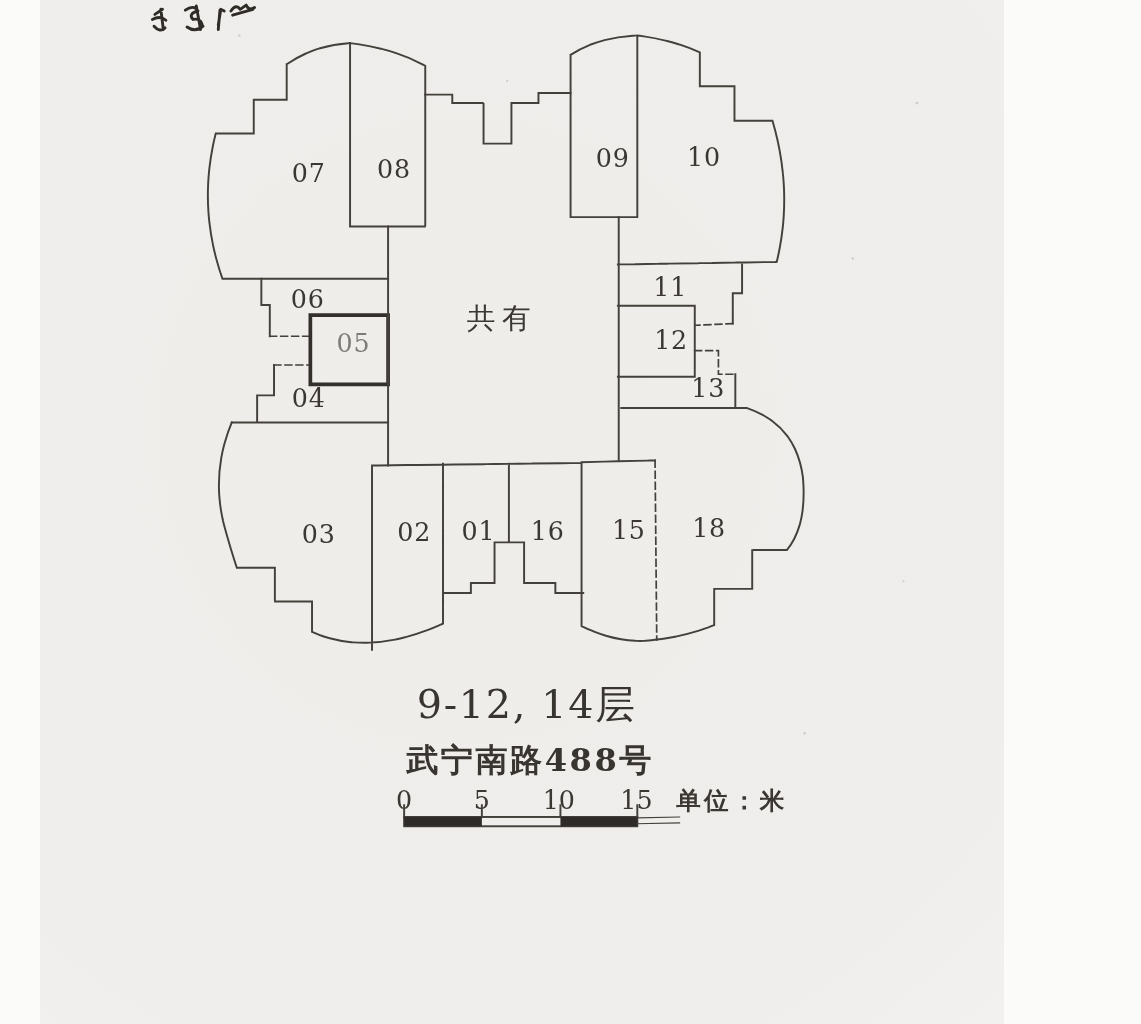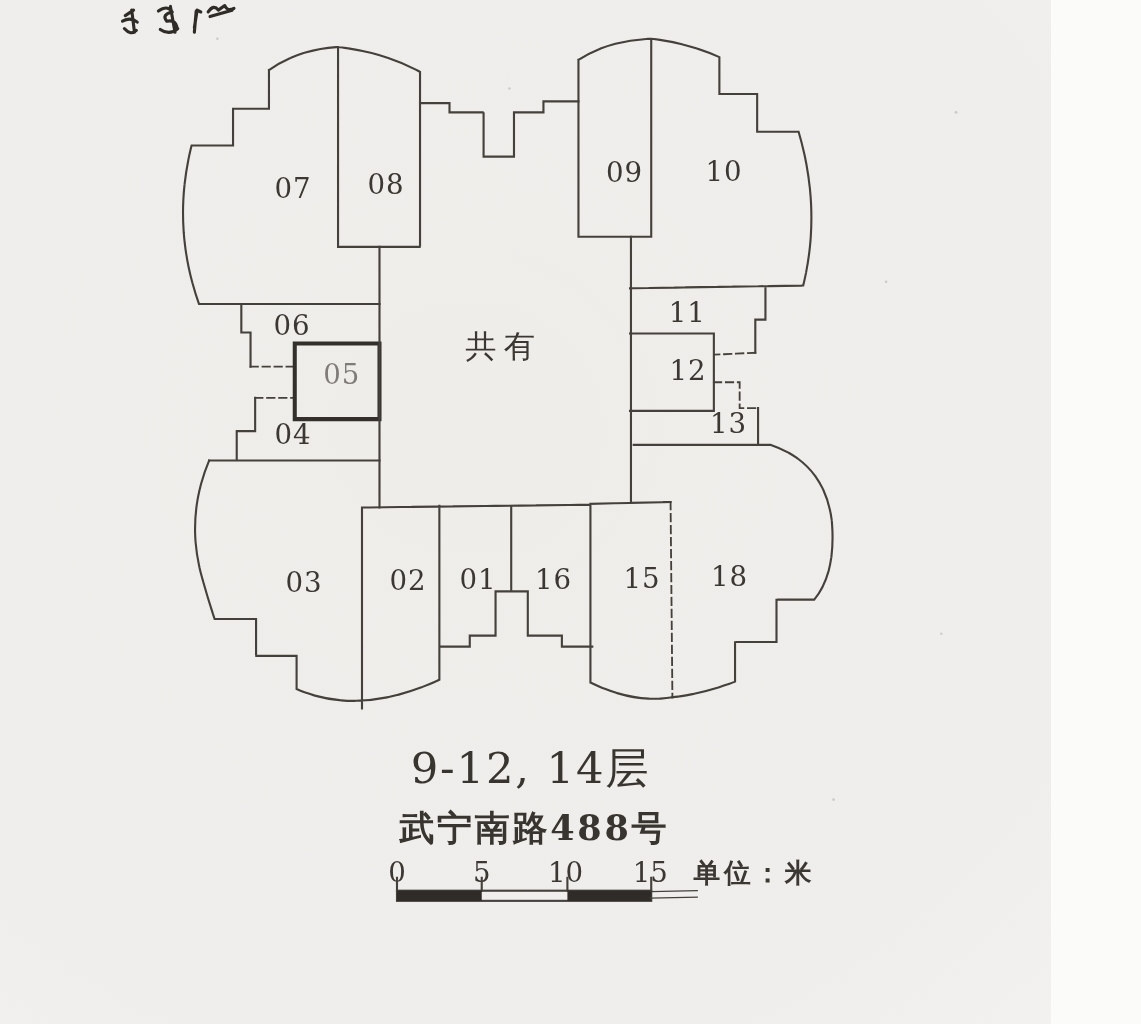--- a/index.html
+++ b/index.html
@@ -1,22 +1,23 @@
 <!DOCTYPE html>
 <html><head>
 <meta charset="utf-8">
 <style>
   html,body{margin:0;padding:0;background:#fbfbfa;}
   .scan{
     position:relative;
-    width:1051px;height:1024px;
+    width:964px;height:1024px;
     overflow:hidden;
     background:
       radial-gradient(130% 125% at 44% 42%, #efedea 0%, #f0eeec 50%, #f4f3f1 72%, #fafaf9 90%, #fcfcfb 100%);
     font-family:"DejaVu Serif","Liberation Serif",serif;
+    margin-left:40px;
   }
   svg{position:absolute;inset:0;display:block;}
   .ink{stroke:#44403b;stroke-width:2.3;fill:none;stroke-linecap:square;stroke-linejoin:miter;}
   .ink.rough{stroke-dasharray:26 2 14 2 34 2 9 2;}
   .ink.dashed{stroke-dasharray:8 5;stroke-width:2;}
   .ink.bold{stroke:#332f2b;stroke-width:4.4;stroke-dasharray:16 3 26 3;}
   .ink.thin{stroke-width:1.4;}
   .scribble{stroke:#2f2b27;stroke-width:3.4;fill:none;stroke-linecap:round;stroke-linejoin:round;}
   text{fill:#3b3733;}
   .unit-label{font-size:30px;letter-spacing:1px;}

